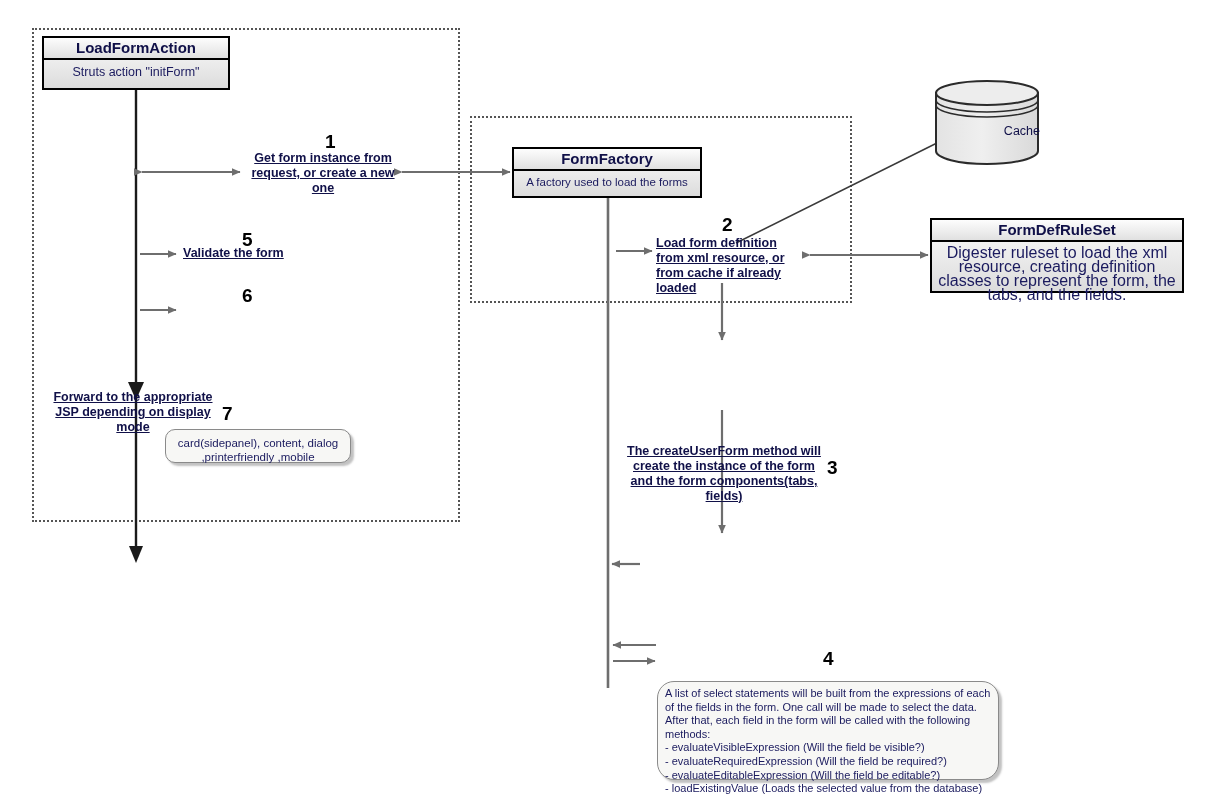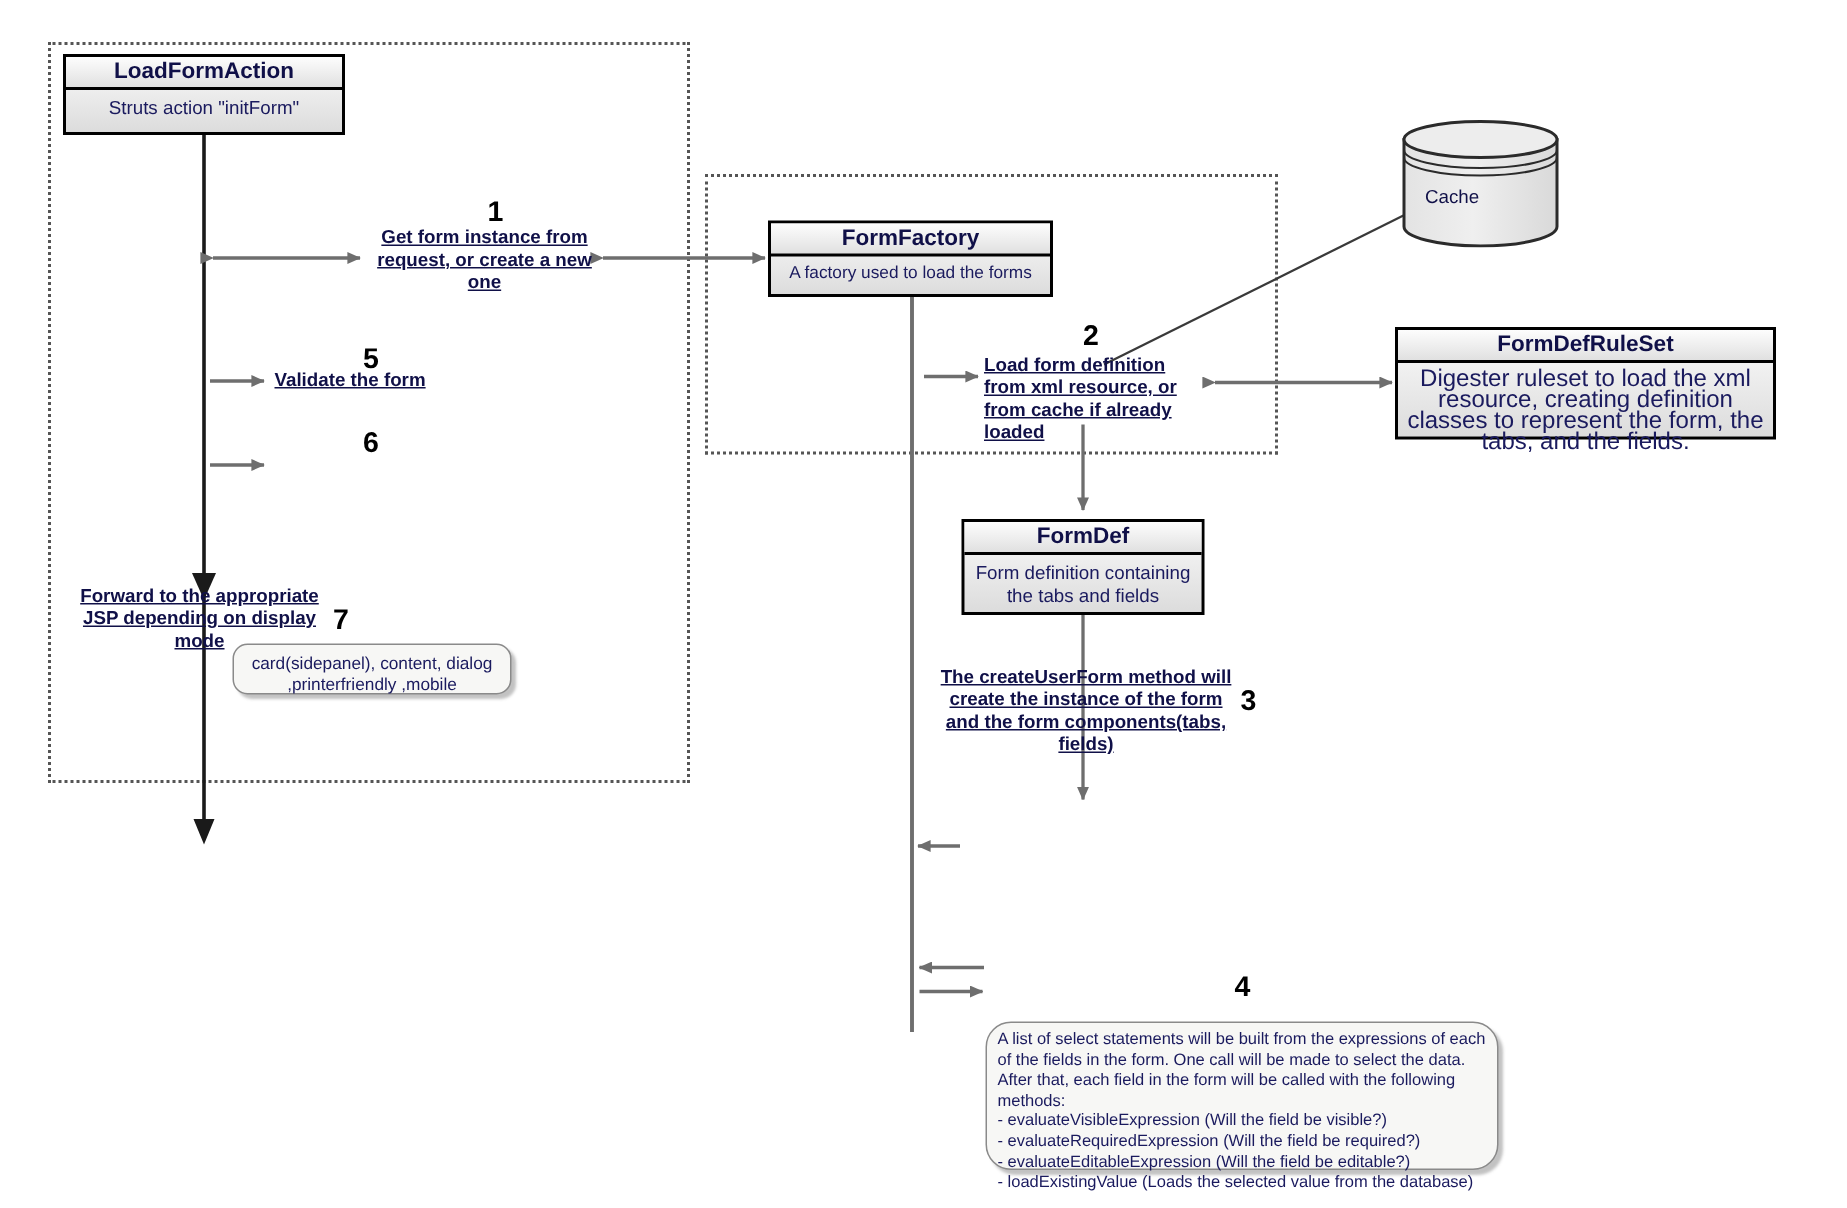--- a/index.html
+++ b/index.html
@@ -13,21 +13,21 @@
   .clsbox{position:absolute;box-sizing:border-box;border:2px solid #000;
           background:linear-gradient(to bottom,#fbfbfb 0%,#eaeaea 55%,#dcdcdc 100%);}
   .clsbox .hdr{font-size:15px;font-weight:bold;color:#101048;text-align:center;
                padding:3px 2px 3px;border-bottom:2px solid #000;line-height:14px;
                background:linear-gradient(to bottom,#fdfdfd 0%,#ececec 60%,#e0e0e0 100%);}
   .clsbox .body{font-size:12.5px;color:#1a1a5e;text-align:center;padding:5px 5px;
                 line-height:15px;}
 
   
   .cyl{position:absolute;}
-  .cyl .lbl{position:absolute;left:16px;right:0;top:44px;text-align:left;
+  .cyl .lbl{position:absolute;left:0;right:0;top:44px;text-align:right;
             font-size:12.5px;color:#101048;}
 
   
   .note{position:absolute;box-sizing:border-box;border:1px solid #8a8a8a;border-radius:10px;
         background:#f7f7f5;box-shadow:3px 3px 2px rgba(120,120,120,.45);
         font-size:11.5px;color:#1a1a5e;line-height:14px;padding:4px 6px;}
   .note.ctr{text-align:center;}
   .note.lft{text-align:left;border-radius:17px;}
 
   
@@ -104,24 +104,20 @@
   <div class="clsbox" style="left:512px;top:147px;width:190px;height:51px;">
     <div class="hdr">FormFactory</div>
     <div class="body" style="font-size:11.5px;padding:4px 3px;">A factory used to load the forms</div>
   </div>
 
   <div class="clsbox" style="left:930px;top:218px;width:254px;height:75px;">
     <div class="hdr">FormDefRuleSet</div>
     <div class="body" style="font-size:16px;line-height:14px;padding:4px 0;">Digester ruleset to load the xml resource, creating definition classes to represent the form, the tabs, and the fields.</div>
   </div>
 
-  <div class="clsbox" style="left:641px;top:346px;width:162px;height:64px;">
-    <div class="hdr">FormDef</div>
-    <div class="body">Form definition containing the tabs and fields</div>
-  </div>
 
 
   <div class="cyl" style="left:934px;top:80px;width:106px;height:85px;">
     <svg width="106" height="85" viewBox="0 0 106 85" xmlns="http://www.w3.org/2000/svg">
       <defs>
         <linearGradient id="cylg" x1="0" y1="0" x2="1" y2="0">
           <stop offset="0%" stop-color="#e3e3e3"></stop>
           <stop offset="45%" stop-color="#efefef"></stop>
           <stop offset="100%" stop-color="#d9d9d9"></stop>
         </linearGradient>
@@ -146,21 +142,21 @@
   <div class="msg ctr" style="left:48px;top:390px;width:170px;">Forward to the appropriate JSP depending on display mode</div>
 
   <div class="num" style="left:722px;top:214px;">2</div>
   <div class="msg lft" style="left:656px;top:236px;width:150px;">Load form definition from xml resource, or from cache if already loaded</div>
 
   <div class="num" style="left:827px;top:457px;">3</div>
   <div class="msg ctr" style="left:624px;top:444px;width:200px;">The createUserForm method will create the instance of the form and the form components(tabs, fields)</div>
 
   <div class="num" style="left:823px;top:648px;">4</div>
 
-  <div class="note ctr" style="left:155px;top:429px;width:186px;height:34px;padding-top:6px;">card(sidepanel), content, dialog ,printerfriendly ,mobile</div>
+  <div class="note ctr" style="left:165px;top:429px;width:186px;height:34px;padding-top:6px;">card(sidepanel), content, dialog ,printerfriendly ,mobile</div>
 
   <div class="note lft" style="left:657px;top:681px;width:342px;height:99px;white-space:pre-line;
               font-size:11px;line-height:13.6px;padding:5px 7px;">A list of select statements will be built from the expressions of each of the fields in the form. One call will be made to select the data. After that, each field in the form will be called with the following methods:
 - evaluateVisibleExpression (Will the field be visible?)
 - evaluateRequiredExpression (Will the field be required?)
 - evaluateEditableExpression (Will the field be editable?)
 - loadExistingValue (Loads the selected value from the database)</div>
 
 </div>
 

